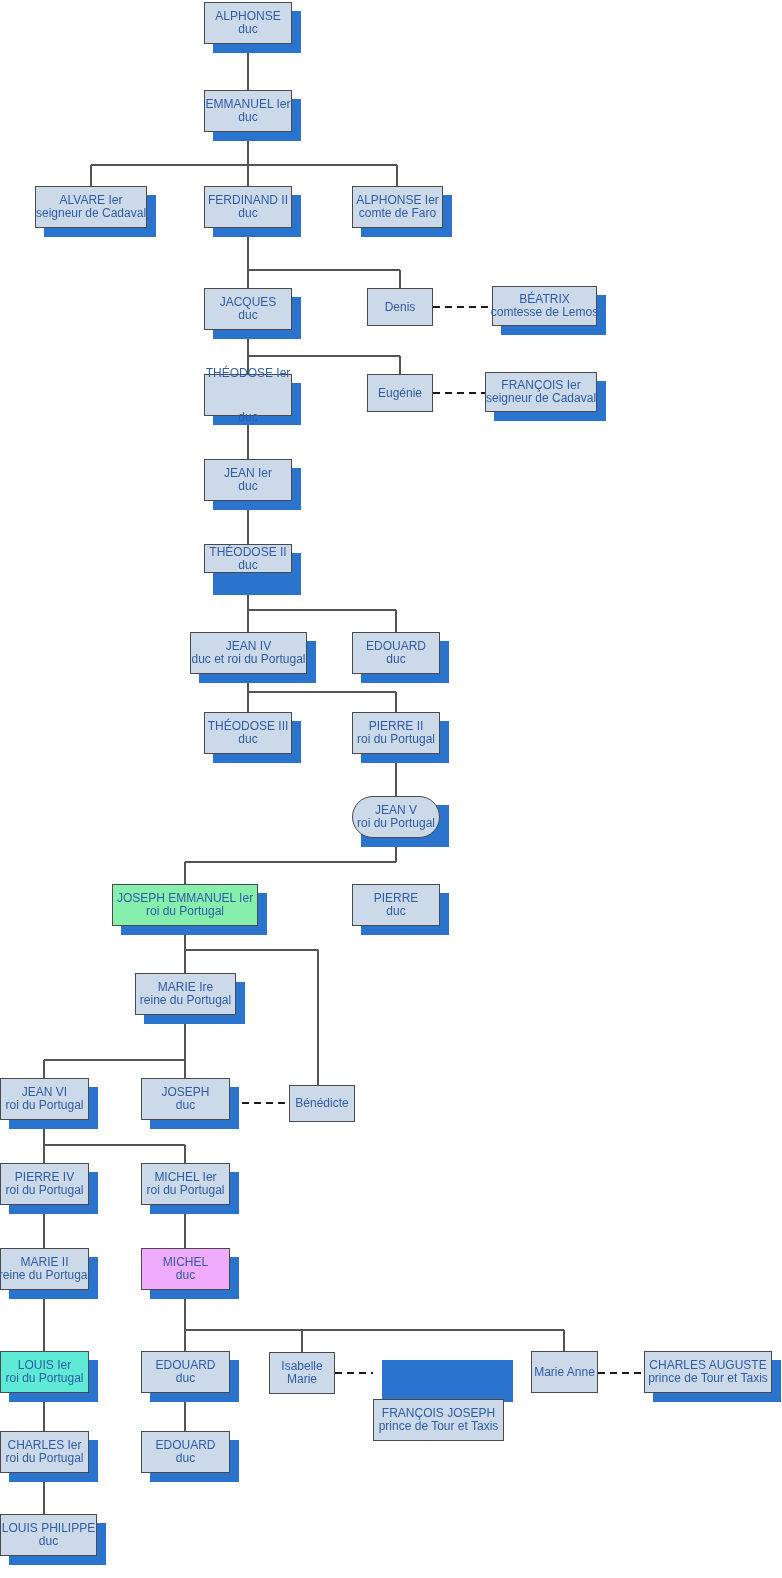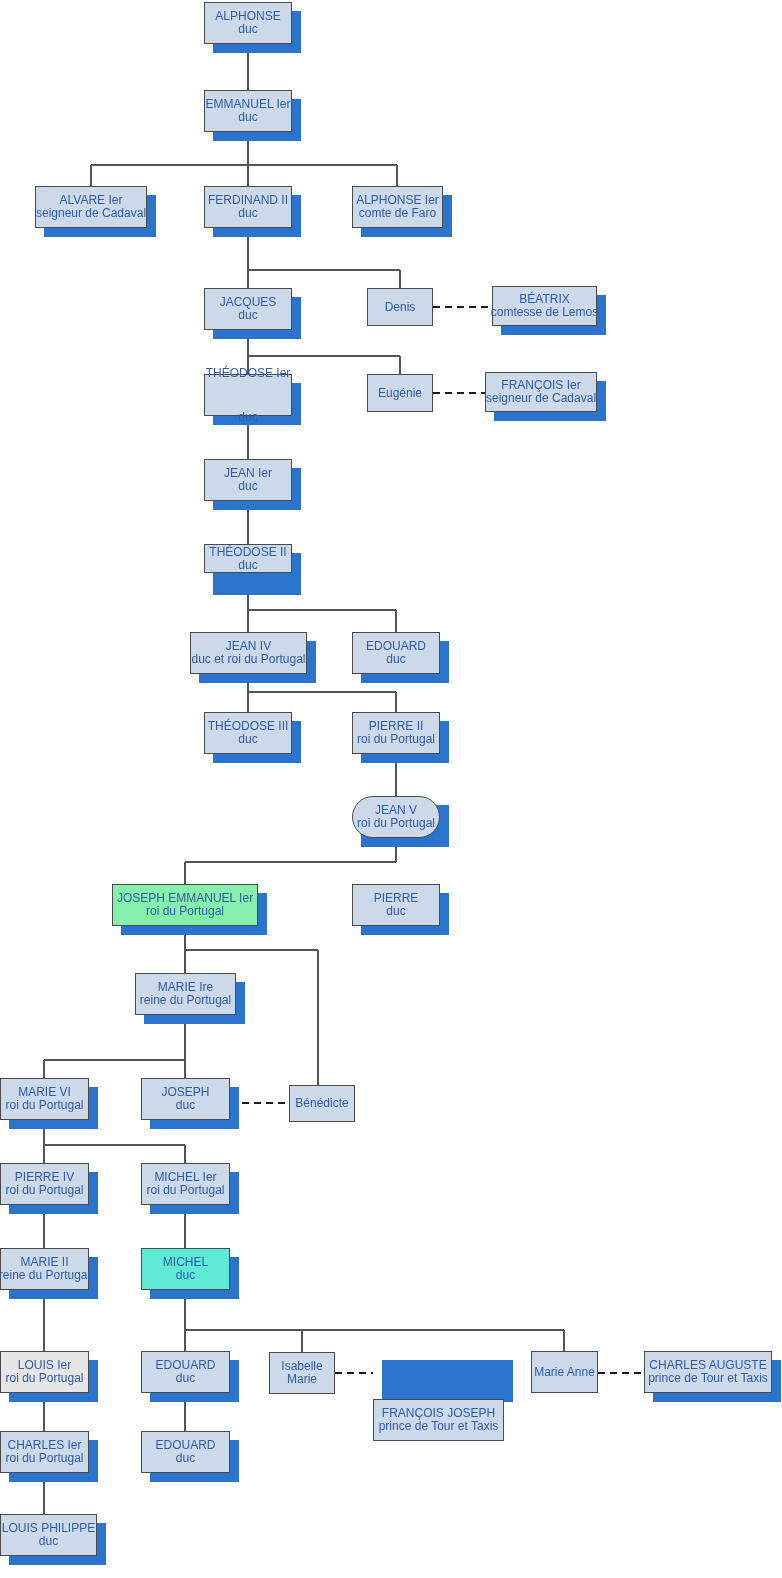--- a/index.html
+++ b/index.html
@@ -197,21 +197,21 @@
       </div>
       <div class="node" style="left: 352px; top: 884px; width: 88px; height: 42px; background: rgb(204, 217, 232); border-color: rgb(74, 74, 74); color: rgb(47, 92, 168);">
         <span class="ln1">PIERRE</span>
         <span class="ln2">duc</span>
       </div>
       <div class="node" style="left: 135px; top: 973px; width: 101px; height: 42px; background: rgb(204, 217, 232); border-color: rgb(74, 74, 74); color: rgb(47, 92, 168);">
         <span class="ln1">MARIE Ire</span>
         <span class="ln2">reine du Portugal</span>
       </div>
       <div class="node" style="left: 0px; top: 1078px; width: 89px; height: 42px; background: rgb(204, 217, 232); border-color: rgb(74, 74, 74); color: rgb(47, 92, 168);">
-        <span class="ln1">MARIE VI</span>
+        <span class="ln1">JEAN VI</span>
         <span class="ln2">roi du Portugal</span>
       </div>
       <div class="node" style="left: 141px; top: 1078px; width: 89px; height: 42px; background: rgb(204, 217, 232); border-color: rgb(74, 74, 74); color: rgb(47, 92, 168);">
         <span class="ln1">JOSEPH</span>
         <span class="ln2">duc</span>
       </div>
       <div class="node" style="left: 289px; top: 1085px; width: 66px; height: 37px; background: rgb(204, 217, 232); border-color: rgb(74, 74, 74); color: rgb(47, 92, 168);">
         <span class="ln1">Bénédicte</span>
       </div>
       <div class="node" style="left: 0px; top: 1163px; width: 89px; height: 42px; background: rgb(204, 217, 232); border-color: rgb(74, 74, 74); color: rgb(47, 92, 168);">
@@ -219,25 +219,25 @@
         <span class="ln2">roi du Portugal</span>
       </div>
       <div class="node" style="left: 141px; top: 1163px; width: 89px; height: 42px; background: rgb(204, 217, 232); border-color: rgb(74, 74, 74); color: rgb(47, 92, 168);">
         <span class="ln1">MICHEL Ier</span>
         <span class="ln2">roi du Portugal</span>
       </div>
       <div class="node" style="left: 0px; top: 1248px; width: 89px; height: 42px; background: rgb(204, 217, 232); border-color: rgb(74, 74, 74); color: rgb(47, 92, 168);">
         <span class="ln1">MARIE II</span>
         <span class="ln2">reine du Portugal</span>
       </div>
-      <div class="node" style="left: 141px; top: 1248px; width: 89px; height: 42px; background: #5eead4; border-color: rgb(74, 74, 74); color: rgb(47, 92, 168);">
+      <div class="node" style="left: 141px; top: 1248px; width: 89px; height: 42px; background: #f0abfc; border-color: rgb(74, 74, 74); color: rgb(47, 92, 168);">
         <span class="ln1">MICHEL</span>
         <span class="ln2">duc</span>
       </div>
-      <div class="node" style="left: 0px; top: 1351px; width: 89px; height: 42px; background: #e5e5e5; border-color: rgb(74, 74, 74); color: rgb(47, 92, 168);">
+      <div class="node" style="left: 0px; top: 1351px; width: 89px; height: 42px; background: #5eead4; border-color: rgb(74, 74, 74); color: rgb(47, 92, 168);">
         <span class="ln1">LOUIS Ier</span>
         <span class="ln2">roi du Portugal</span>
       </div>
       <div class="node" style="left: 141px; top: 1351px; width: 89px; height: 42px; background: rgb(204, 217, 232); border-color: rgb(74, 74, 74); color: rgb(47, 92, 168);">
         <span class="ln1">EDOUARD</span>
         <span class="ln2">duc</span>
       </div>
       <div class="node" style="left: 269px; top: 1352px; width: 66px; height: 42px; background: rgb(204, 217, 232); border-color: rgb(74, 74, 74); color: rgb(47, 92, 168);">
         <span class="ln1">Isabelle</span>
         <span class="ln2">Marie</span>

